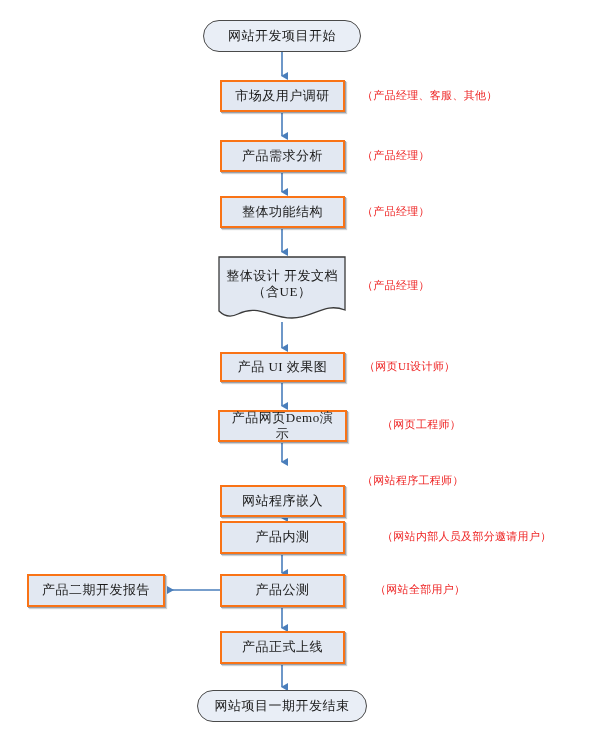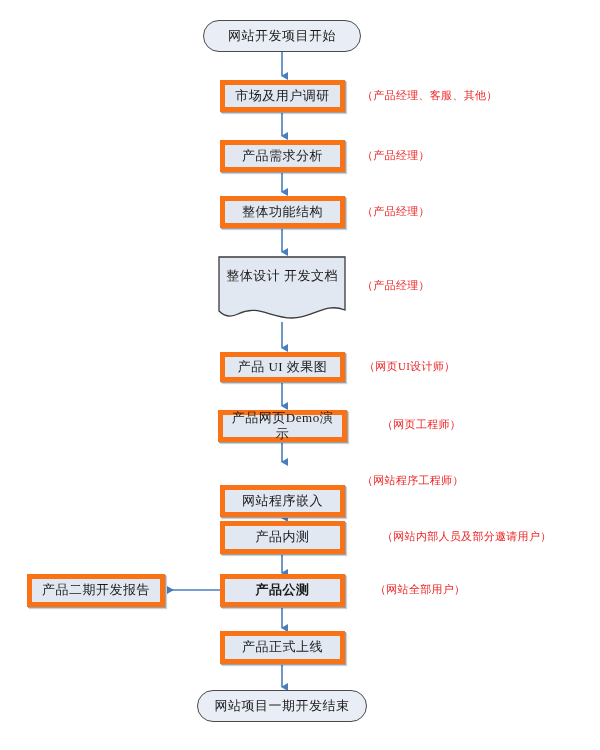--- a/index.html
+++ b/index.html
@@ -41,21 +41,21 @@
     text-align: center;
     color: #1a1a1a;
     font-size: 13px;
     line-height: 1.25;
     letter-spacing: 0.5px;
   }
 
   
   .node.process {
     background: #e2e8f2;
-    border: 5px solid #f97316;
+    border: 2px solid #f97316;
     box-shadow: 1px 1px 0 0 #9aa0aa, 2px 2px 1px 0 rgba(0,0,0,0.18);
   }
 
   
   .node.terminator {
     background: #e9eef6;
     border: 1px solid #4a4a4a;
     border-radius: 999px;
   }
 
@@ -146,40 +146,41 @@
   <div class="node process" style="left:220px; top:196px; width:125px; height:32px;">
     <span class="node-label">整体功能结构</span>
   </div>
 
   <div class="node document" style="left:218px; top:256px; width:128px; height:66px;">
     <svg class="doc-svg" viewBox="0 0 128 66" preserveAspectRatio="none" xmlns="http://www.w3.org/2000/svg">
       <path d="M1,1 L127,1 L127,54 C106,46 96,62 74,62 C52,62 40,48 20,58 C12,62 6,60 1,55 Z" fill="#e2e8f2" stroke="#3a3a3a" stroke-width="1.3"></path>
     </svg>
     <div class="doc-label">
       <span style="display:block;">整体设计 开发文档</span>
+      <span style="display:block;">（含UE）</span>
     </div>
   </div>
 
   <div class="node process" style="left:220px; top:352px; width:125px; height:30px;">
     <span class="node-label">产品 UI 效果图</span>
   </div>
 
   <div class="node process" style="left:218px; top:410px; width:129px; height:32px;">
     <span class="node-label">产品网页Demo演示</span>
   </div>
 
   <div class="node process" style="left:220px; top:485px; width:125px; height:32px;">
     <span class="node-label">网站程序嵌入</span>
   </div>
 
   <div class="node process" style="left:220px; top:521px; width:125px; height:33px;">
     <span class="node-label">产品内测</span>
   </div>
 
-  <div class="node process" style="left:220px; top:574px; width:125px; height:33px;font-weight:bold;">
+  <div class="node process" style="left:220px; top:574px; width:125px; height:33px;">
     <span class="node-label">产品公测</span>
   </div>
 
   <div class="node process" style="left:27px; top:574px; width:138px; height:33px;">
     <span class="node-label">产品二期开发报告</span>
   </div>
 
   <div class="node process" style="left:220px; top:631px; width:125px; height:33px;">
     <span class="node-label">产品正式上线</span>
   </div>

